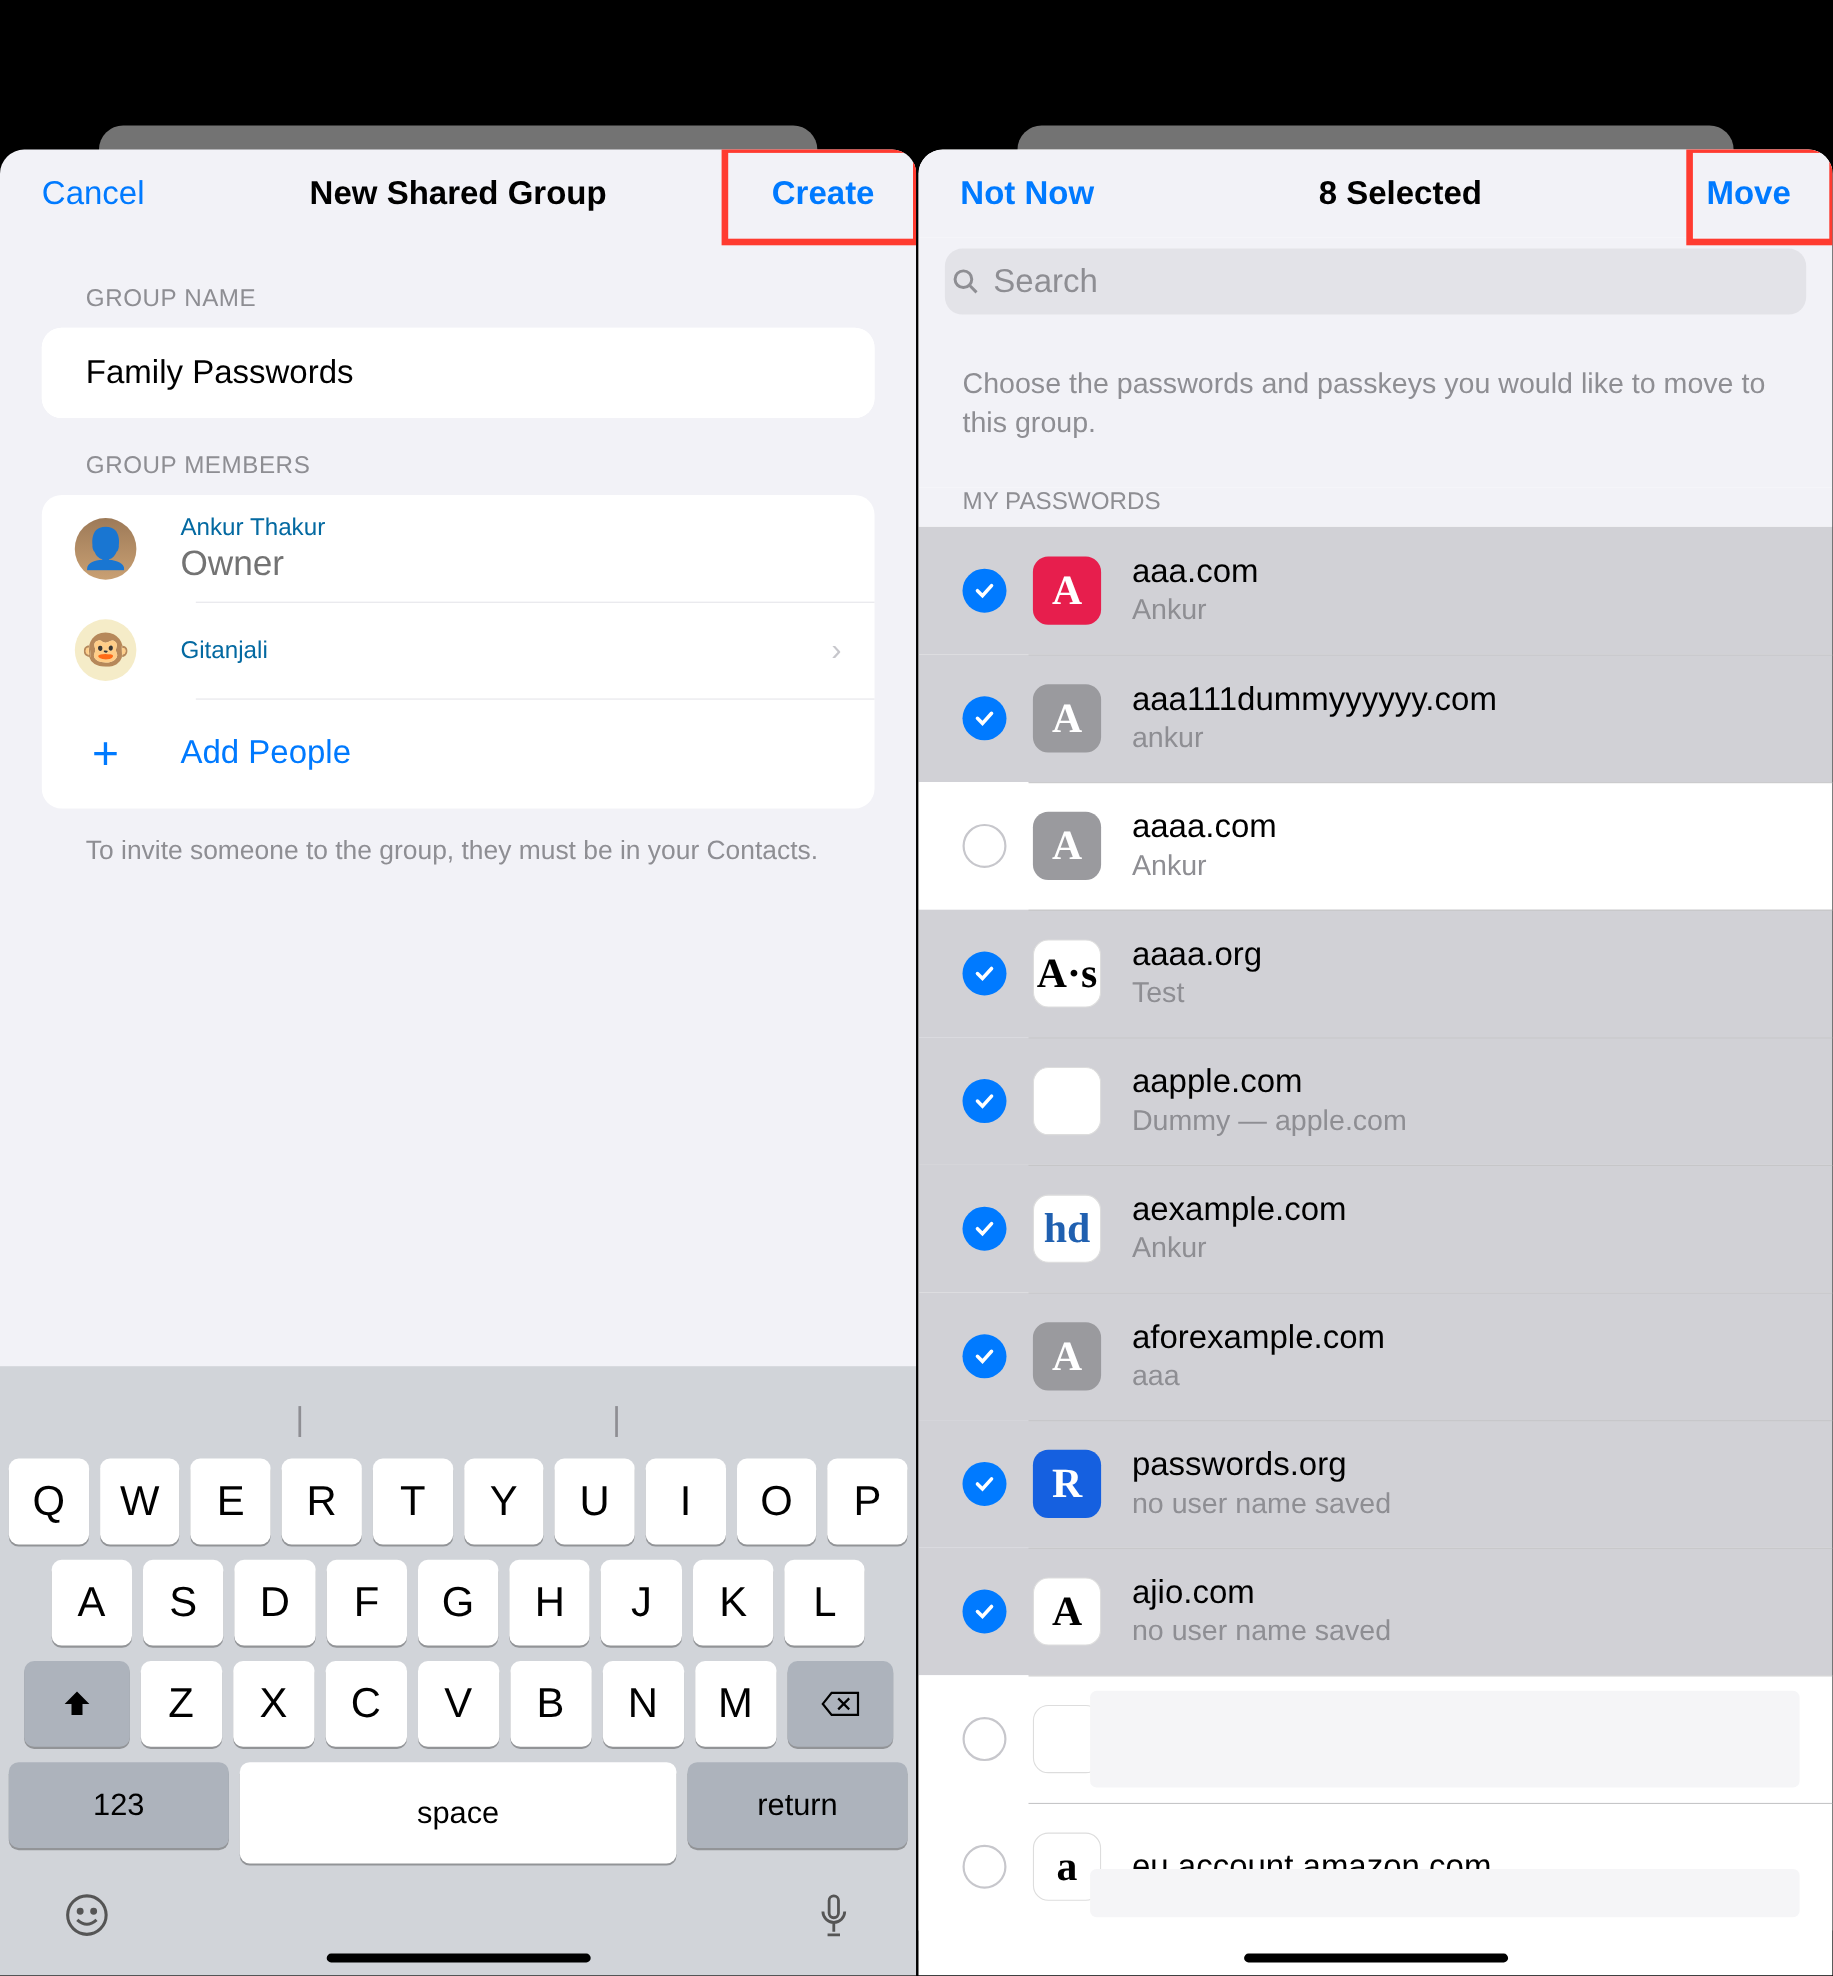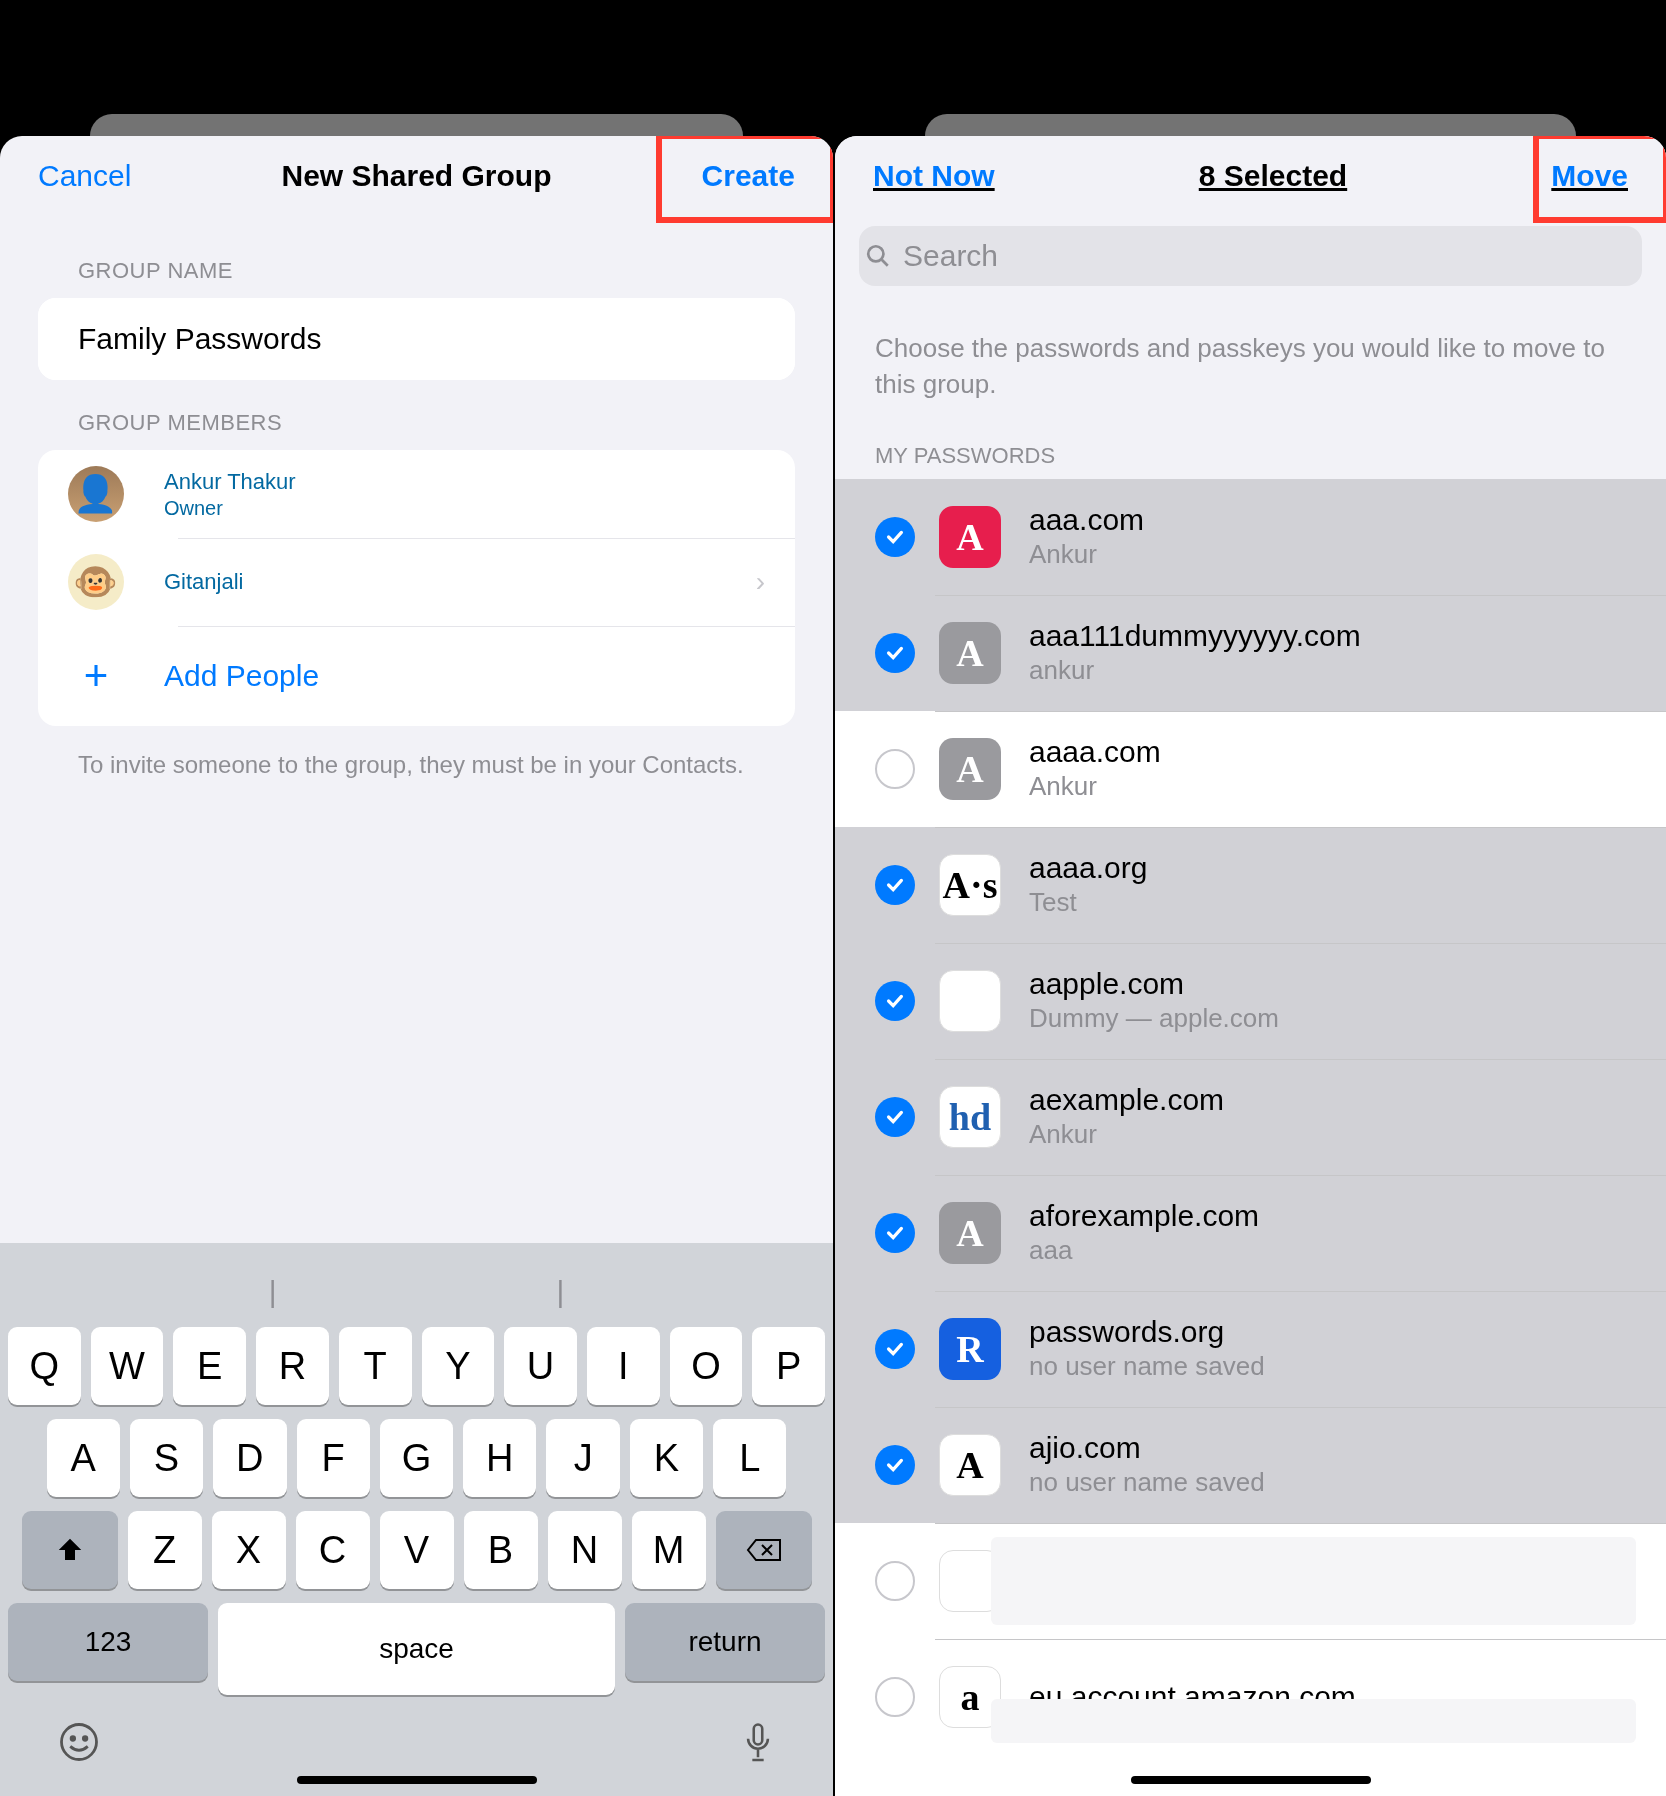--- a/index.html
+++ b/index.html
@@ -100,21 +100,21 @@
     display: flex;
     align-items: center;
     justify-content: center;
     font-size: 36px;
     overflow: hidden;
   }
   .avatar.photo { background: linear-gradient(180deg,#9d7a58 0%,#c9a073 100%); }
   .avatar.monkey { background: #f5ecc8; }
   .member-text { flex: 1; }
   .member-name { font-size: 22px; color: #0369a1; }
-  .member-sub { font-size: 20px; color: #0369a1; margin-top: 2px; }
+  .member-sub { font-size: 32px; color: #737373; margin-top: 2px; }
   .chev {
     color: #c7c7cc;
     font-size: 28px;
   }
   .add-people {
     display: flex;
     align-items: center;
     padding: 26px 30px;
   }
   .plus-icon {
@@ -254,21 +254,21 @@
     font-family: Georgia, serif;
   }
   .pw-text .site { font-size: 30px; color:#000; }
   .pw-text .user { font-size: 26px; color:#8e8e93; margin-top:2px; }
   .masked {
     position:absolute;
     left:156px; top:14px; right:30px; bottom:14px;
     background:#f5f5f7;
     border-radius:6px;
   }
-  .navR { background:#f2f2f7;text-decoration:underline; }
+  .navR { background:#f2f2f7; }
 </style>
 </head>
 <body>
 
 <div class="phone">
   <div class="sheet-back"></div>
   <div class="sheet">
 
     <div class="nav">
       <div class="left">Cancel</div>

